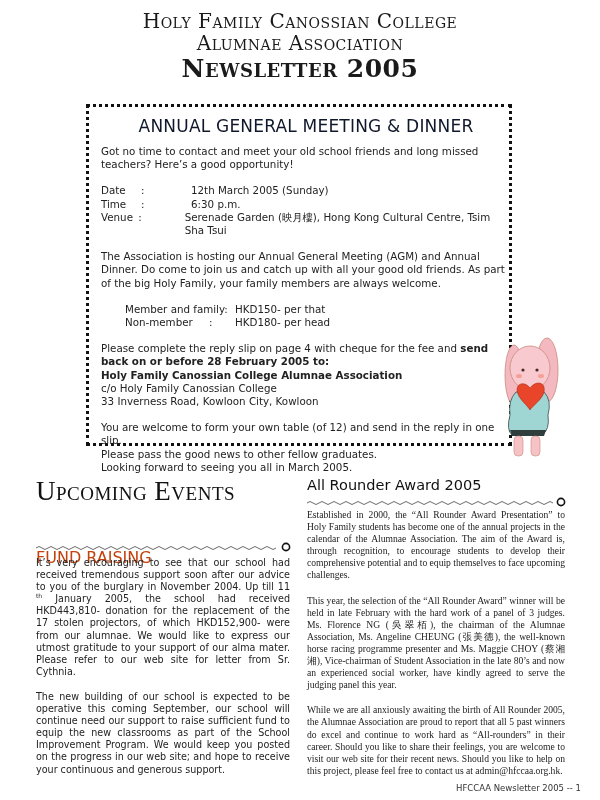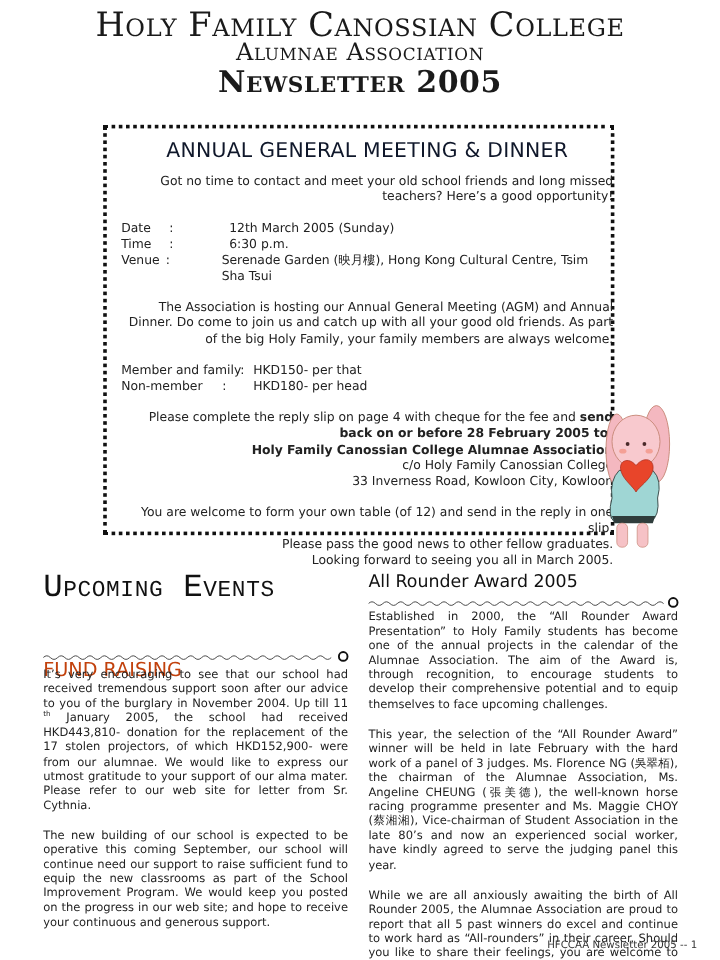--- a/index.html
+++ b/index.html
@@ -1,43 +1,43 @@
 <!DOCTYPE html>
 <html><head>
 <meta charset="utf-8">
 <style>
   html, body { margin:0; padding:0; background:#ffffff; }
   body { width:600px; height:800px; position:relative; overflow:hidden; color:#222; font-family:"DejaVu Sans", sans-serif; }
   .masthead { position:absolute; top:10px; left:0; width:600px; text-align:center; font-family:"DejaVu Serif", serif; color:#1a1a1a; font-variant:small-caps; }
-  .masthead .l1 { font-size:28px; line-height:22px; letter-spacing:0.5px; }
+  .masthead .l1 { font-size:20px; line-height:22px; letter-spacing:0.5px; }
   .masthead .l2 { font-size:20px; line-height:22px; letter-spacing:0.5px; }
   .masthead .l3 { font-size:25px; line-height:30px; letter-spacing:0.5px;font-weight:bold; }
 
   .agm-box { position:absolute; left:86px; top:104px; width:420px; height:336px;
              border-left:3px dotted #111; border-right:3px dotted #111; border-top:3px dotted #111; border-bottom:3px dotted #111; }
   .agm-inner { position:absolute; left:101px; top:112px; width:410px; font-size:10.3px; line-height:13.2px; color:#222; }
   .agm-title { text-align:center; font-size:17px; line-height:22px; letter-spacing:0.2px; margin:3px 0 8px 0; color:#0f172a; }
-  .agm-inner p { margin:0 0 13px 0;text-align:right; }
+  .agm-inner p { margin:0 0 13px 0; }
   .kv { display:flex; }
   .kv .k { width:40px; }
   .kv .c { width:50px; }
-  .kv2 { display:flex; }
+  .kv2 { display:flex;margin-left:24px; }
   .kv2 .k { width:110px; }
   b { font-weight:bold; }
 
   .mascot { position:absolute; left:502px; top:330px; width:90px; height:130px; }
 
-  .upcoming { position:absolute; left:36px; top:476px; font-family:Liberation Mono, monospace; font-variant:small-caps; font-size:27px; line-height:30px; color:#111; letter-spacing:0.5px; }
+  .upcoming { position:absolute; left:36px; top:476px; font-family:Liberation Serif, serif; font-variant:small-caps; font-size:27px; line-height:30px; color:#111; letter-spacing:0.5px; }
   .fund-title { position:absolute; left:36px; top:548px; font-size:16px; color:#c2410c; }
   .wavy { position:absolute; height:10px; }
   .left-col { position:absolute; left:36px; top:557px; width:254px; font-size:9.6px; line-height:12.1px; text-align:justify; color:#222; }
   .left-col p { margin:0 0 13px 0; }
   .right-col-title { position:absolute; left:307px; top:477px; font-size:14.5px; color:#111; }
   .right-col { position:absolute; left:307px; top:509px; width:258px; font-size:9.6px; line-height:12.1px; text-align:justify; color:#222; }
-  .right-col p { margin:0 0 13px 0; }
+  .right-col p { margin:0 0 13px 0;font-family:Liberation Serif, serif; }
   .footer { position:absolute; left:456px; top:783px; font-size:8.5px; color:#333; }
   sup { font-size:6px; vertical-align:super; line-height:0; }
 </style>
 </head>
 <body>
 
 <div class="masthead">
   <div class="l1">Holy Family Canossian College</div>
   <div class="l2">Alumnae Association</div>
   <div class="l3">Newsletter 2005</div>

